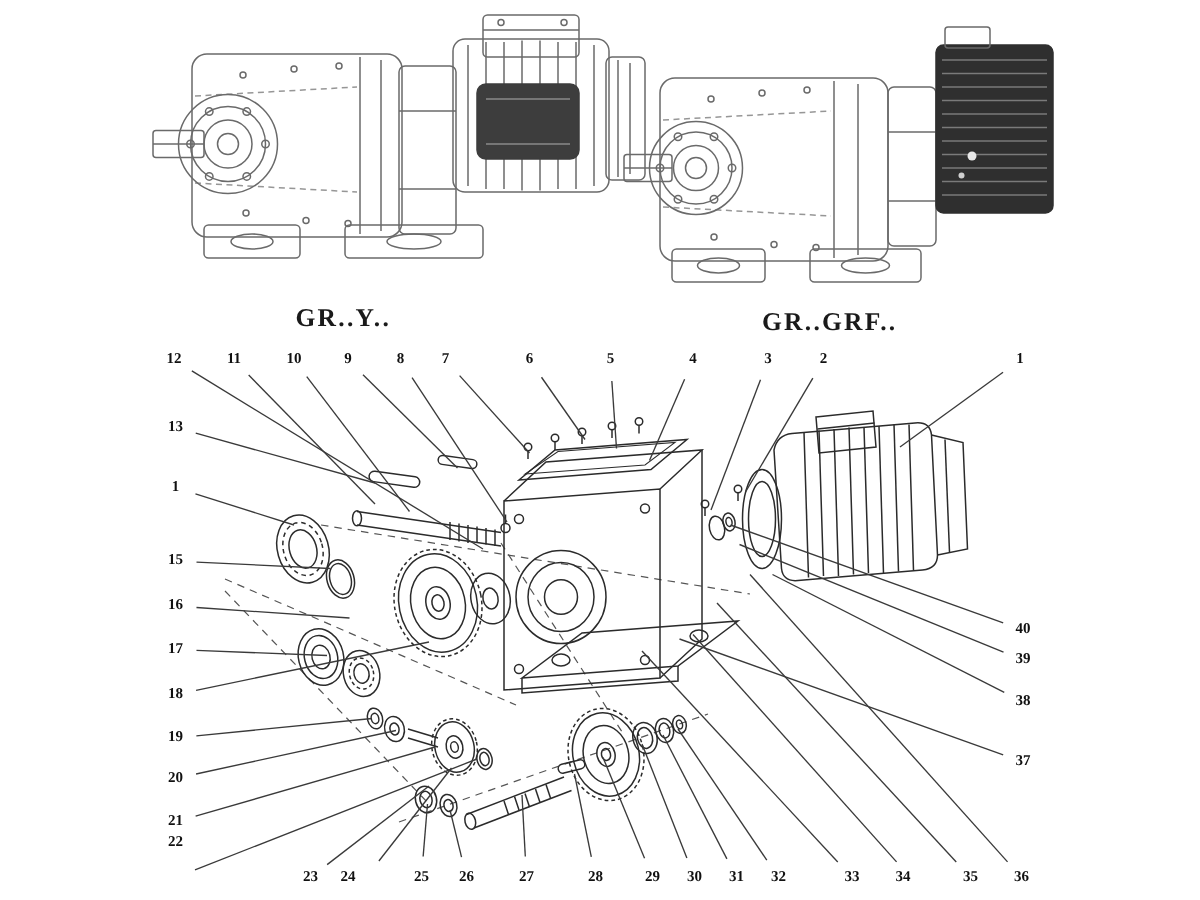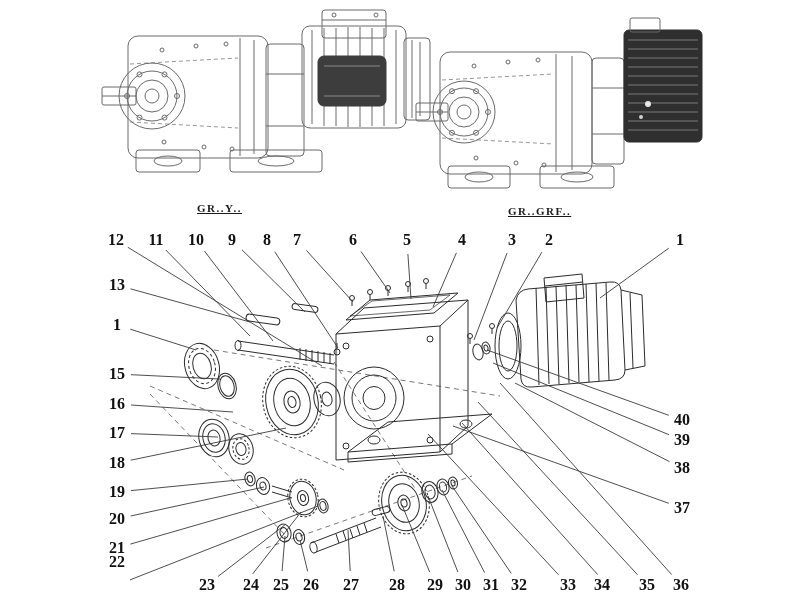--- a/index.html
+++ b/index.html
@@ -2,28 +2,28 @@
 <html><head>
 <meta charset="utf-8">
 <style>
   html,body{margin:0;padding:0;background:#fff;}
   .stage{
     position:relative;width:800px;height:600px;background:#ffffff;
     font-family:"Liberation Serif", serif;overflow:hidden;
   }
   svg{position:absolute;left:0;top:0;}
   .variant-title{
-    position:absolute;font-weight:bold;font-size:11px;letter-spacing:1.5px;
-    color:#1a1a1a;white-space:nowrap;text-decoration:underline;
+    position:absolute;font-weight:bold;font-size:17px;letter-spacing:1.5px;
+    color:#1a1a1a;white-space:nowrap;
   }
   #title-left{left:197px;top:202px;}
   #title-right{left:508px;top:205px;}
   .callout{
     position:absolute;transform:translate(-50%,-50%);
-    font-size:16px;font-weight:bold;color:#111;line-height:1;
+    font-size:10px;font-weight:bold;color:#111;line-height:1;
   }
   #leader-lines{pointer-events:none;}
   #leader-lines line{stroke:#3a3a3a;stroke-width:0.9;}
 </style>
 </head>
 <body>
 
 <div class="stage">
 
   <svg width="800" height="600" viewBox="0 0 800 600">
@@ -377,21 +377,21 @@
       <span class="callout" style="left: 117px; top: 325px;">1</span>
       <span class="callout" style="left: 117px; top: 374px;">15</span>
       <span class="callout" style="left: 117px; top: 404px;">16</span>
       <span class="callout" style="left: 117px; top: 433px;">17</span>
       <span class="callout" style="left: 117px; top: 463px;">18</span>
       <span class="callout" style="left: 117px; top: 492px;">19</span>
       <span class="callout" style="left: 117px; top: 519px;">20</span>
       <span class="callout" style="left: 117px; top: 548px;">21</span>
       <span class="callout" style="left: 117px; top: 562px;">22</span>
       <span class="callout" style="left: 207px; top: 585px;">23</span>
-      <span class="callout" style="left: 251px; top: 585px;">24</span>
+      <span class="callout" style="left: 232px; top: 585px;">24</span>
       <span class="callout" style="left: 281px; top: 585px;">25</span>
       <span class="callout" style="left: 311px; top: 585px;">26</span>
       <span class="callout" style="left: 351px; top: 585px;">27</span>
       <span class="callout" style="left: 397px; top: 585px;">28</span>
       <span class="callout" style="left: 435px; top: 585px;">29</span>
       <span class="callout" style="left: 463px; top: 585px;">30</span>
       <span class="callout" style="left: 491px; top: 585px;">31</span>
       <span class="callout" style="left: 519px; top: 585px;">32</span>
       <span class="callout" style="left: 568px; top: 585px;">33</span>
       <span class="callout" style="left: 574px; top: 585px; margin-left: 28px;">34</span>

